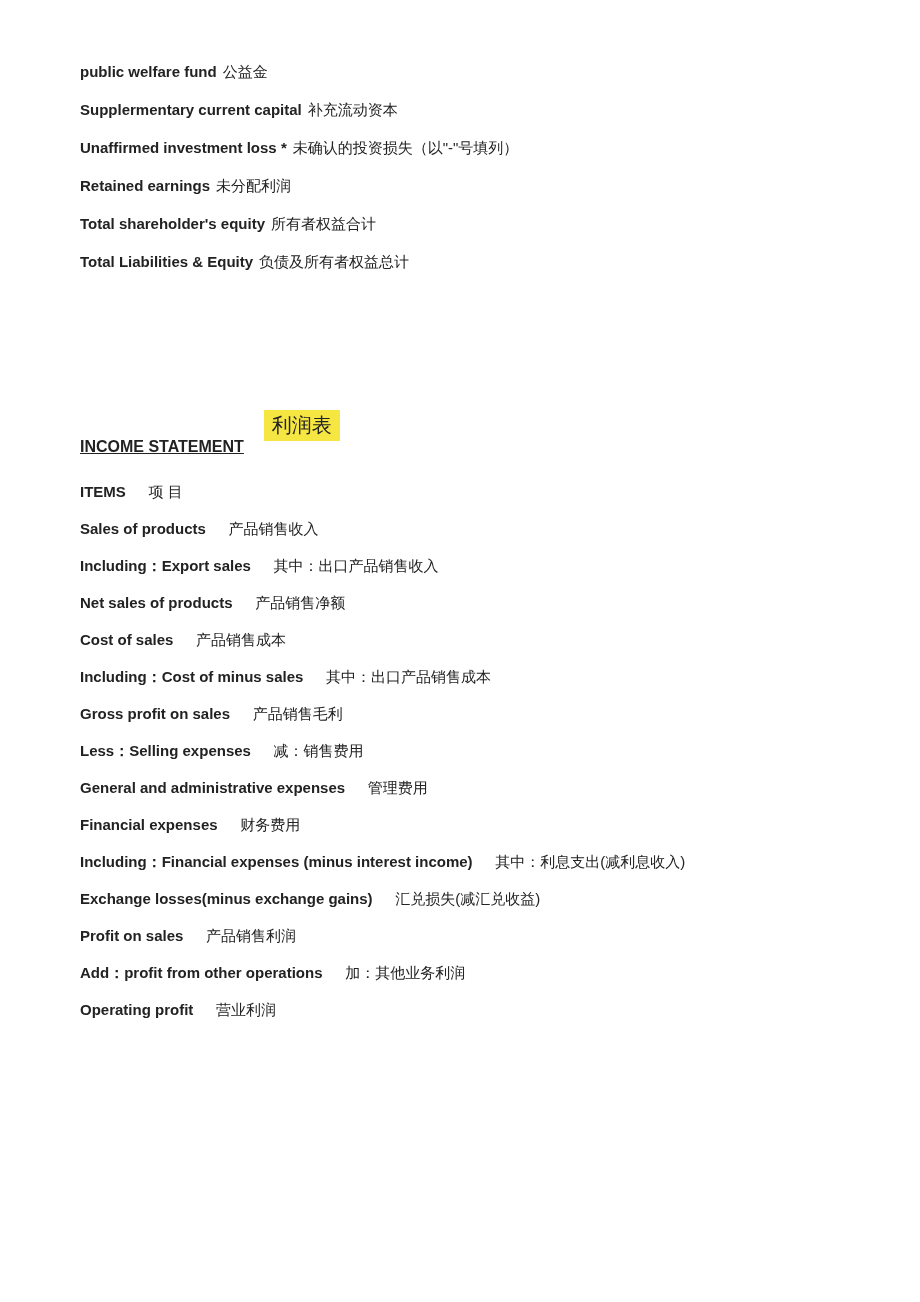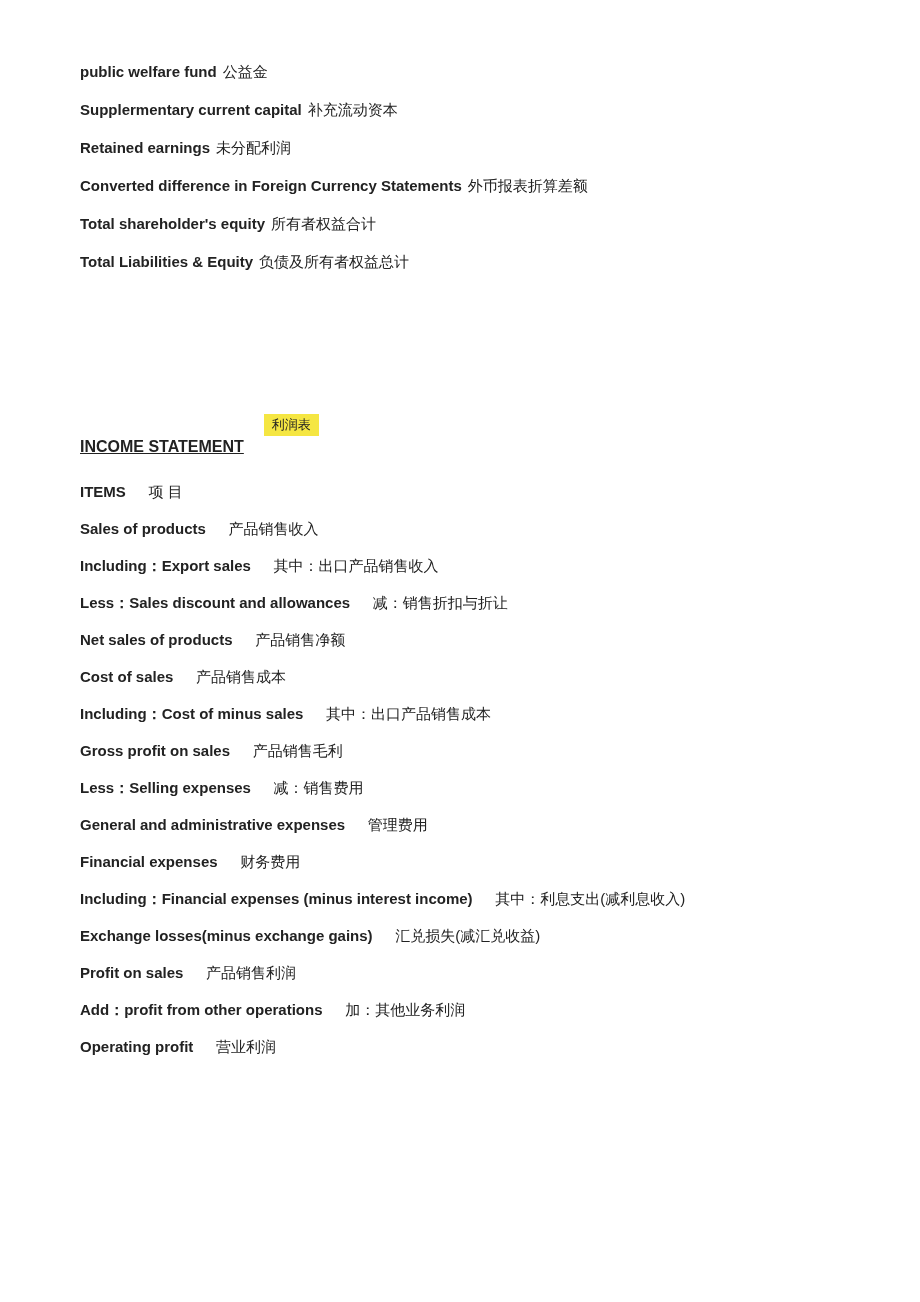--- a/index.html
+++ b/index.html
@@ -40,51 +40,50 @@
     .income-header .en {
       font-weight: bold;
       font-size: 16px;
       color: #222;
       text-decoration: underline;
       margin-top: 44px;
     }
     .income-header .zh {
       background-color: #f5e642;
       padding: 2px 8px;
-      font-size: 13px;
+      font-size: 20px;
       font-weight: normal;
     }
     .income-section .line {
       margin-bottom: 13px;
     }
   </style>
 </head>
 <body>
 
 <div class="section-top">
 
 <div class="line"><span class="en">public welfare fund</span><span class="zh">公益金</span></div>
     <div class="line"><span class="en">Supplermentary current capital</span><span class="zh">补充流动资本</span></div>
+    <div class="line"><span class="en">Unaffirmed investment loss *</span><span class="zh">未确认的投资损失（以"-"号填列）</span></div>
     <div class="line"><span class="en">Retained earnings</span><span class="zh">未分配利润</span></div>
-    <div class="line"><span class="en">Converted difference in Foreign Currency Statements</span><span class="zh">外币报表折算差额</span></div>
     <div class="line"><span class="en">Total shareholder's equity</span><span class="zh">所有者权益合计</span></div>
     <div class="line"><span class="en">Total Liabilities &amp; Equity</span><span class="zh">负债及所有者权益总计</span></div>
   </div>
 
 <div class="income-section">
   <div class="income-header">
     <span class="en">INCOME STATEMENT</span>
     <span class="zh">利润表</span>
   </div>
   <div class="income-items">
 
   <div class="line"><span class="en">ITEMS</span><span class="zh">&nbsp;&nbsp;&nbsp;&nbsp;项 目</span></div>
       <div class="line"><span class="en">Sales of products</span><span class="zh">&nbsp;&nbsp;&nbsp;&nbsp;产品销售收入</span></div>
       <div class="line"><span class="en">Including：Export sales</span><span class="zh">&nbsp;&nbsp;&nbsp;&nbsp;其中：出口产品销售收入</span></div>
-      <div class="line"><span class="en">Less：Sales discount and allowances</span><span class="zh">&nbsp;&nbsp;&nbsp;&nbsp;减：销售折扣与折让</span></div>
       <div class="line"><span class="en">Net sales of products</span><span class="zh">&nbsp;&nbsp;&nbsp;&nbsp;产品销售净额</span></div>
       <div class="line"><span class="en">Cost of sales</span><span class="zh">&nbsp;&nbsp;&nbsp;&nbsp;产品销售成本</span></div>
       <div class="line"><span class="en">Including：Cost of minus sales</span><span class="zh">&nbsp;&nbsp;&nbsp;&nbsp;其中：出口产品销售成本</span></div>
       <div class="line"><span class="en">Gross profit on sales</span><span class="zh">&nbsp;&nbsp;&nbsp;&nbsp;产品销售毛利</span></div>
       <div class="line"><span class="en">Less：Selling expenses</span><span class="zh">&nbsp;&nbsp;&nbsp;&nbsp;减：销售费用</span></div>
       <div class="line"><span class="en">General and administrative expenses</span><span class="zh">&nbsp;&nbsp;&nbsp;&nbsp;管理费用</span></div>
       <div class="line"><span class="en">Financial expenses</span><span class="zh">&nbsp;&nbsp;&nbsp;&nbsp;财务费用</span></div>
       <div class="line"><span class="en">Including：Financial expenses (minus interest income)</span><span class="zh">&nbsp;&nbsp;&nbsp;&nbsp;其中：利息支出(减利息收入)</span></div>
       <div class="line"><span class="en">Exchange losses(minus exchange gains)</span><span class="zh">&nbsp;&nbsp;&nbsp;&nbsp;汇兑损失(减汇兑收益)</span></div>
       <div class="line"><span class="en">Profit on sales</span><span class="zh">&nbsp;&nbsp;&nbsp;&nbsp;产品销售利润</span></div>

